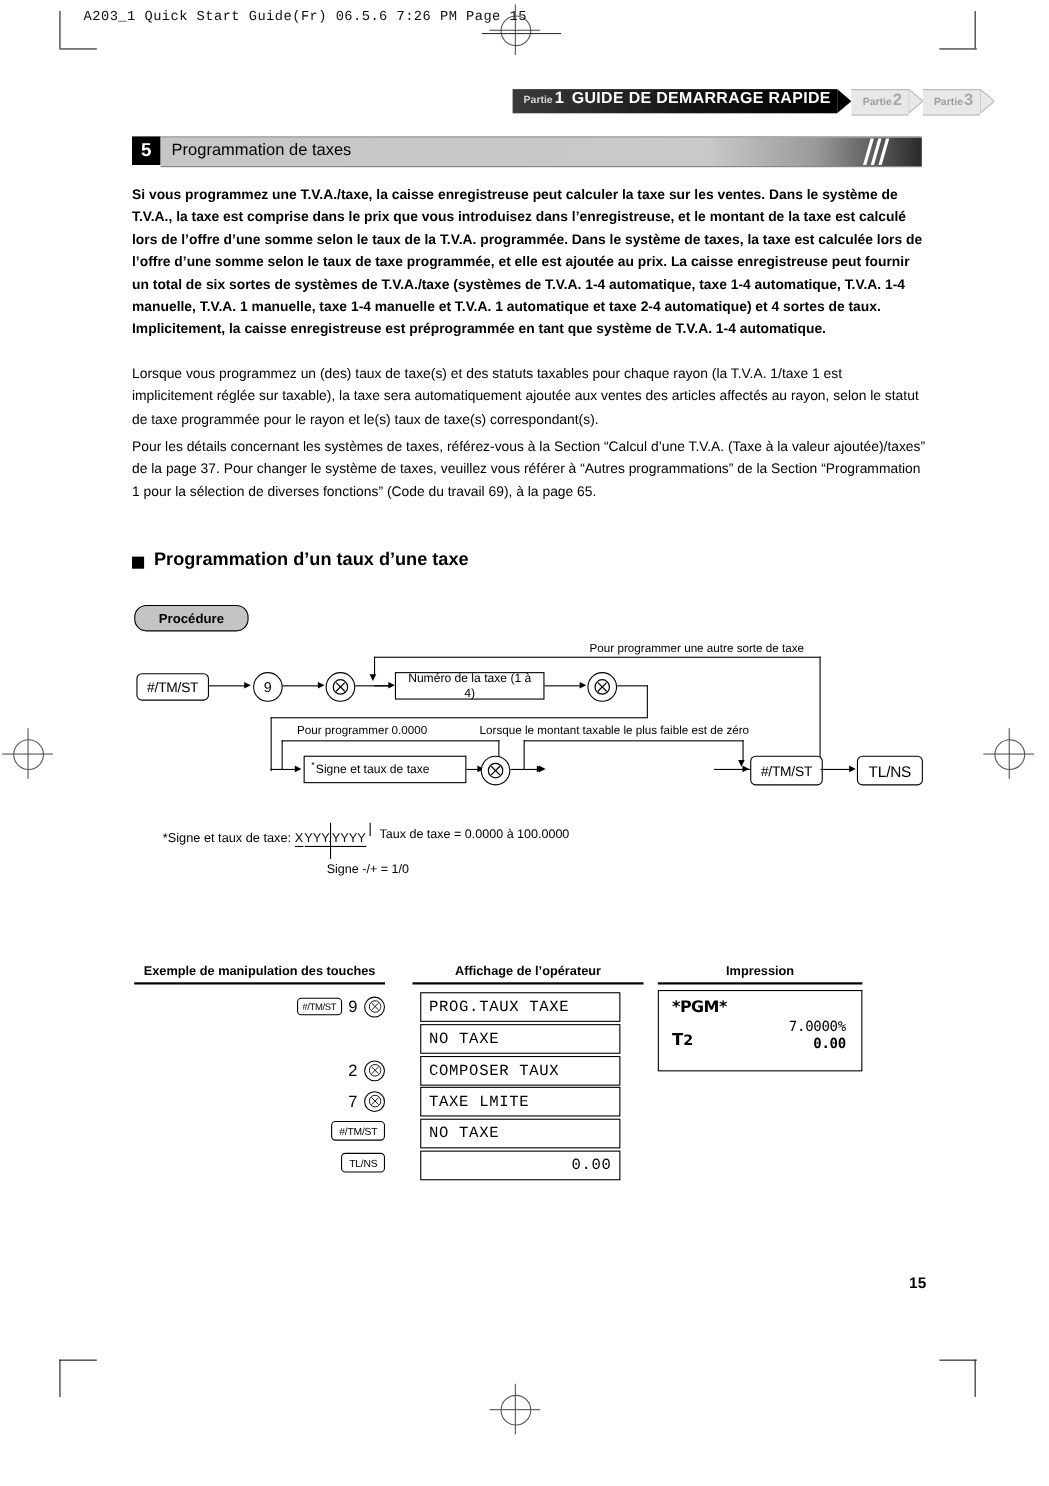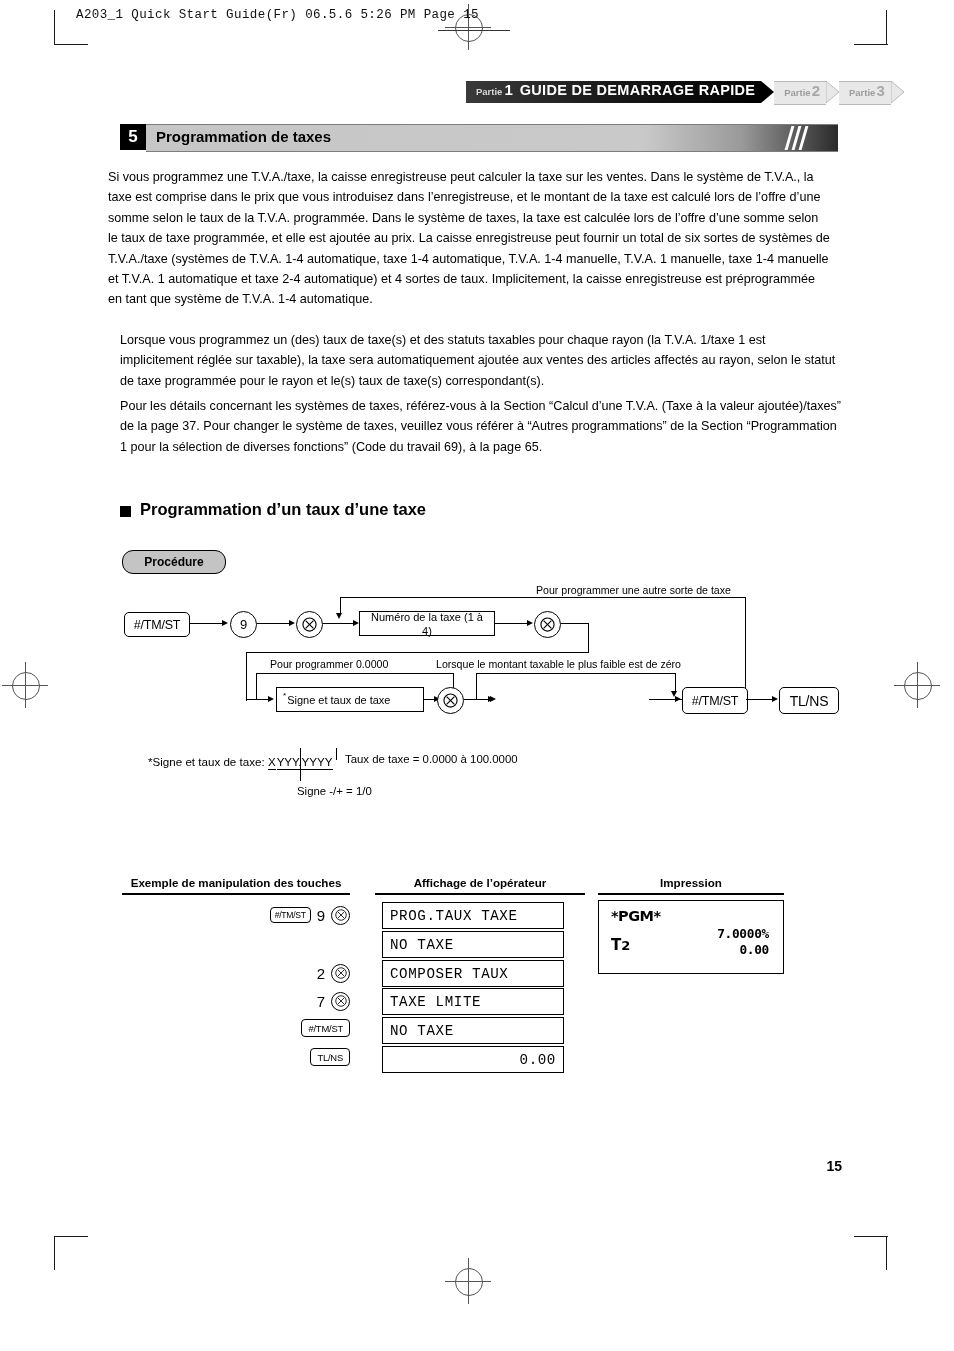--- a/index.html
+++ b/index.html
@@ -40,30 +40,30 @@
     width:26px;height:26px;background:#000;color:#fff;
     font-size:17px;font-weight:bold;display:flex;align-items:center;justify-content:center;
     font-family:"Liberation Sans",sans-serif;
   }
   .secbody{
     position:relative;flex:1;height:26px;
     background:linear-gradient(90deg,#c6c6c6 0%,#c9c9c9 72%,#9a9a9a 86%,#2a2a2a 100%);
     border-top:1px solid #7d7d7d;border-bottom:1px solid #7d7d7d;
   }
   .sectitle{
-    position:absolute;left:10px;top:3px;font-size:15px;font-weight:bold;color:#000;
+    position:absolute;left:10px;top:3px;font-size:15px;font-weight:normal;color:#000;
   }
   .slashes{position:absolute;right:26px;top:0;height:26px;width:24px;}
   .slashes i{position:absolute;top:1px;width:3px;height:24px;background:#fff;transform:skewX(-16deg);}
 
   
   .para{
     position:absolute;font-size:12.6px;line-height:20.4px;color:#000;text-align:left;
   }
-  .p1{left:108px;top:167px;width:722px;}
+  .p1{left:120px;top:167px;width:722px;font-weight:bold;}
   .p2{left:120px;top:330px;width:722px;}
   .p3{left:120px;top:396px;width:722px;}
 
   
   .subhead{position:absolute;left:120px;top:500px;display:flex;align-items:center;}
   .sqbullet{width:11px;height:11px;background:#000;margin-right:9px;margin-top:3px;}
   .subhead .t{font-size:16.5px;font-weight:bold;}
   .subpara{position:absolute;left:120px;top:527px;width:722px;font-size:12.6px;line-height:19px;}
 
   .procedure{
@@ -143,21 +143,21 @@
     position:absolute;left:12px;top:7px;font-family:"DejaVu Sans",sans-serif;
     font-size:14.5px;font-weight:bold;letter-spacing:-.5px;
   }
   .rc-t{
     position:absolute;left:12px;top:24px;font-family:"DejaVu Sans",sans-serif;
     font-size:15px;font-weight:bold;margin-top:11px;
   }
   .rc-t i{font-style:normal;font-size:13px;}
   .rc-rate{
     position:absolute;right:14px;top:25px;font-family:"DejaVu Sans Mono",monospace;
-    font-size:12.8px;font-weight:bold;letter-spacing:-.3px;
+    font-size:12.8px;font-weight:normal;letter-spacing:-.3px;
   }
   .rc-amt{
     position:absolute;right:14px;top:41px;font-family:"DejaVu Sans Mono",monospace;
     font-size:12.8px;font-weight:bold;letter-spacing:-.3px;
   }
 
   .pageno{position:absolute;right:112px;top:1158px;font-size:14px;font-weight:bold;}
 </style>
 </head>
 <body>
@@ -182,21 +182,21 @@
   <div class="regline" style="left:916.5px;top:662px;width:1px;height:46px;"></div>
 
   <div class="regcircle" style="left:455px;top:14px;width:26px;height:26px;"></div>
   <div class="regline" style="left:445px;top:26.5px;width:46px;height:1px;"></div>
   <div class="regline" style="left:467.5px;top:4px;width:1px;height:46px;"></div>
 
   <div class="regcircle" style="left:455px;top:1268px;width:26px;height:26px;"></div>
   <div class="regline" style="left:445px;top:1280.5px;width:46px;height:1px;"></div>
   <div class="regline" style="left:467.5px;top:1258px;width:1px;height:46px;"></div>
 
-  <div class="slug">A203_1 Quick Start Guide(Fr)  06.5.6 5:26 PM  Page 15</div>
+  <div class="slug">A203_1 Quick Start Guide(Fr)  06.5.6 7:26 PM  Page 15</div>
   <div class="slug-rule" style="left:438px;top:30px;width:72px;"></div>
 
   <div class="tabs">
     <div class="tab tab1">
       <div class="body">
         <span class="lbl">Partie</span>
         <span class="num">1</span>
         <span class="title">GUIDE DE DEMARRAGE RAPIDE</span>
       </div>
       <svg class="arrow" viewBox="0 0 13 22" preserveAspectRatio="none">

